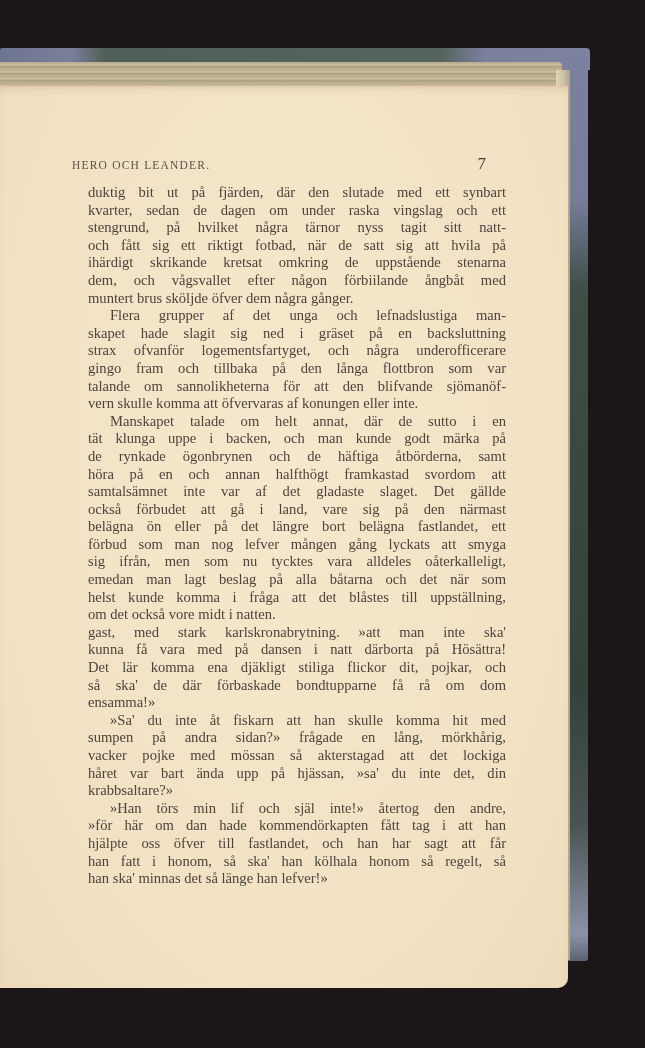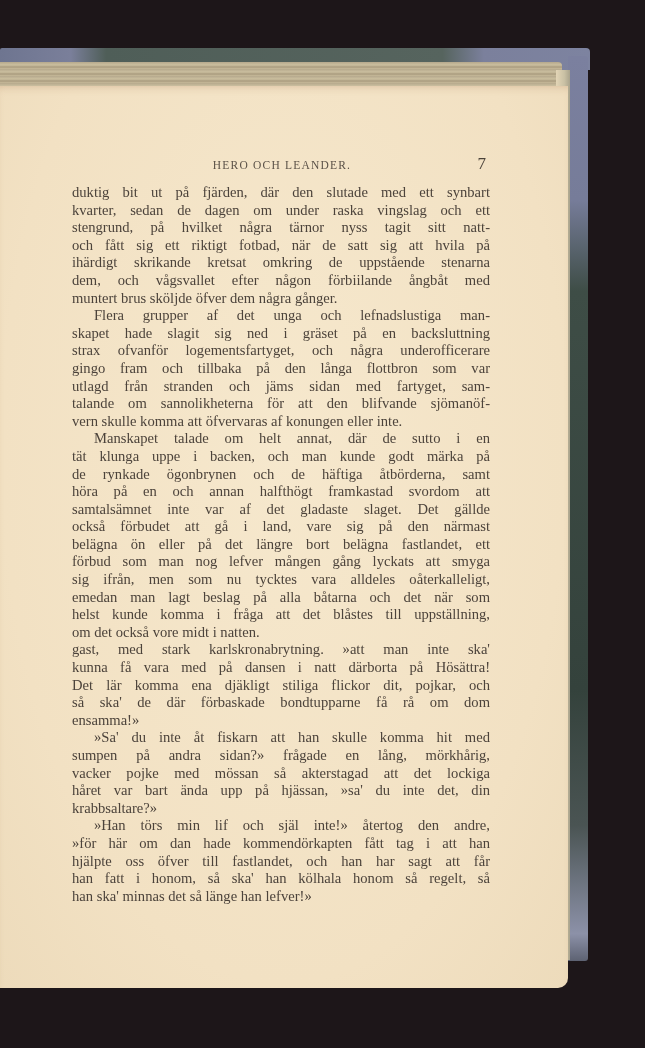--- a/index.html
+++ b/index.html
@@ -32,29 +32,29 @@
     position: absolute; left: 0; top: 86px; width: 568px; height: 902px;
     background: #f4e4c8;
     background-image: radial-gradient(ellipse at 50% 40%, #f6e8cd 0%, #f2e1c3 70%, #eddbbb 100%);
     border-radius: 0 0 10px 0;
     box-shadow: inset 0 6px 10px -6px rgba(160,110,70,0.35);
   }
   .running-head {
     position: absolute; left: 72px; top: 156px; width: 420px; height: 18px;
   }
   .running-title {
-    position: absolute; left: 0; right: 0; text-align: center;
+    position: absolute; left: 0; right: 0; text-align: left;
     font-size: 11.5px; letter-spacing: 1.2px; color: #5a5147;
     top: 3px;
   }
   .page-number {
     position: absolute; right: 6px; top: -2px; font-size: 17px; color: #4a4239;
   }
   .body-text {
-    position: absolute; left: 72px; top: 184px; width: 418px;
+    position: absolute; left: 88px; top: 184px; width: 418px;
     font-size: 14.6px; line-height: 17.6px; color: #4c433b;
     text-align: justify;
   }
   .line {
     display: block; white-space: nowrap;
     text-align-last: justify; text-align: justify;
   }
   .line.last { text-align-last: left; }
   .line.indent { padding-left: 22px; }
 </style>
@@ -81,21 +81,20 @@
       <span class="line">och fått sig ett riktigt fotbad, när de satt sig att hvila på</span>
       <span class="line">ihärdigt skrikande kretsat omkring de uppstående stenarna</span>
       <span class="line">dem, och vågsvallet efter någon förbiilande ångbåt med</span>
       <span class="line last">muntert brus sköljde öfver dem några gånger.</span>
     </div>
     <div>
       <span class="line indent">Flera grupper af det unga och lefnadslustiga man-</span>
       <span class="line">skapet hade slagit sig ned i gräset på en backsluttning</span>
       <span class="line">strax ofvanför logementsfartyget, och några underofficerare</span>
       <span class="line">gingo fram och tillbaka på den långa flottbron som var</span>
-      <span class="line">utlagd från stranden och jäms sidan med fartyget, sam-</span>
       <span class="line">talande om sannolikheterna för att den blifvande sjömanöf-</span>
       <span class="line last">vern skulle komma att öfvervaras af konungen eller inte.</span>
     </div>
     <div>
       <span class="line indent">Manskapet talade om helt annat, där de sutto i en</span>
       <span class="line">tät klunga uppe i backen, och man kunde godt märka på</span>
       <span class="line">de rynkade ögonbrynen och de häftiga åtbörderna, samt</span>
       <span class="line">höra på en och annan halfthögt framkastad svordom att</span>
       <span class="line">samtalsämnet inte var af det gladaste slaget. Det gällde</span>
       <span class="line">också förbudet att gå i land, vare sig på den närmast</span>

